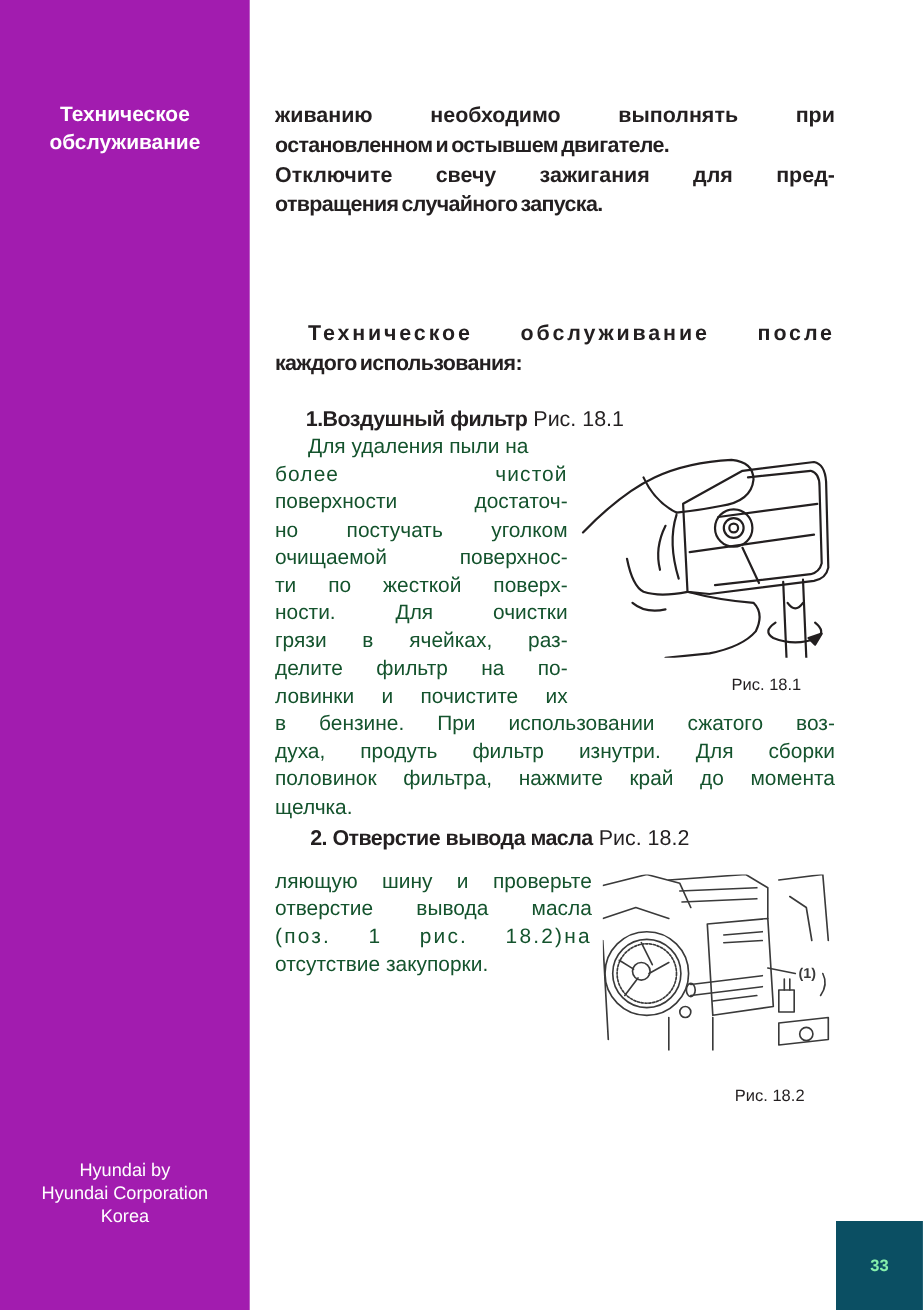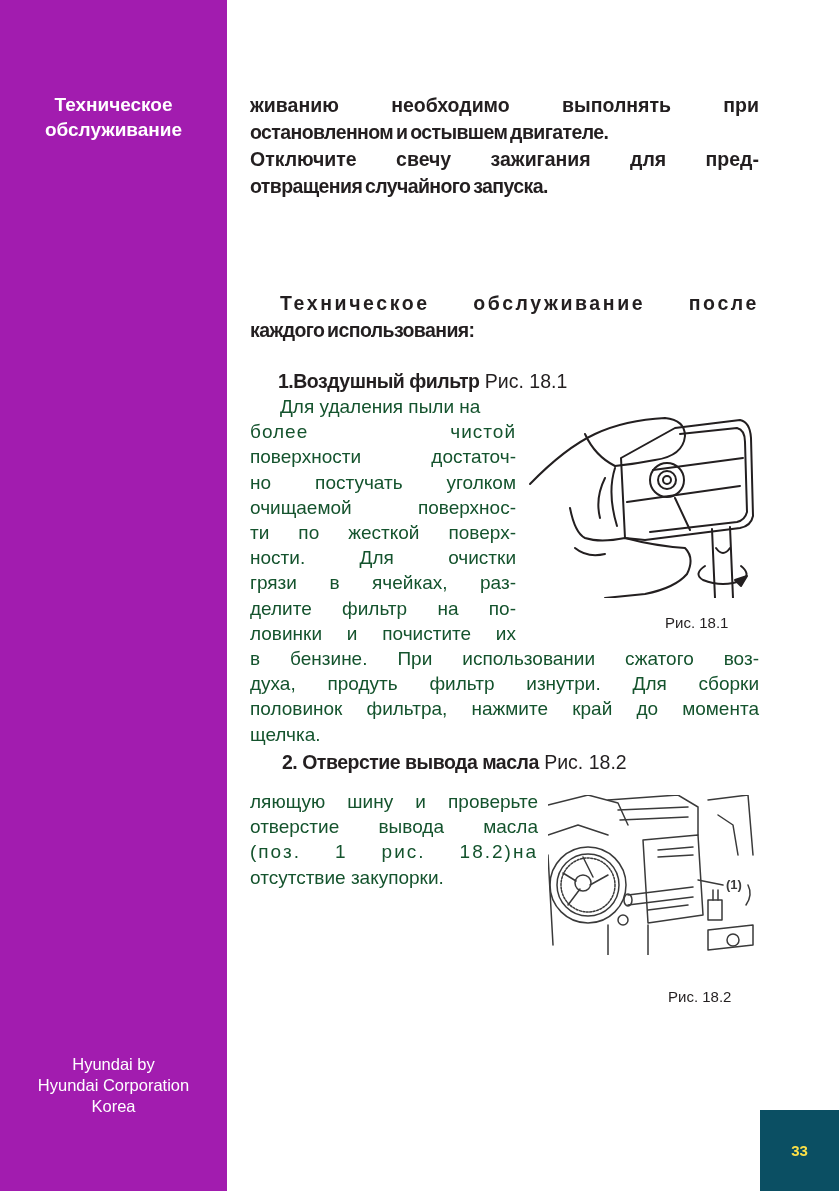--- a/index.html
+++ b/index.html
@@ -17,21 +17,21 @@
       position: absolute; left: 0; top: 92px; width: 227px;
       text-align: center; color: #ffffff; font-weight: bold;
       font-size: 19px; line-height: 25px;
     }
     .sidebar-license {
       position: absolute; left: 0; top: 1054px; width: 227px;
       text-align: center; color: #ffffff; font-size: 16.5px; line-height: 21px;
     }
     .page-number-box {
       position: absolute; left: 760px; top: 1110px; width: 79px; height: 81px;
-      background: #0b4f63; color: #fde047; font-weight: bold; font-size: 15px;
+      background: #0b4f63; color: #86efac; font-weight: bold; font-size: 15px;
       display: flex; align-items: center; justify-content: center;
     }
     .content { position: absolute; left: 250px; top: 92px; width: 509px; }
     .bold-block { font-weight: bold; font-size: 19.5px; line-height: 27px; color: #231f20; }
     .jl { display: block; text-align: justify; text-align-last: justify; white-space: nowrap; }
     .ll { display: block; white-space: nowrap; }
     .tight { letter-spacing: -0.6px; word-spacing: -2px; }
     .spaced { letter-spacing: 2.6px; }
     .indent { padding-left: 30px; }
     .section-heading { position: absolute; left: 250px; width: 509px; font-size: 19.5px; line-height: 27px; }

